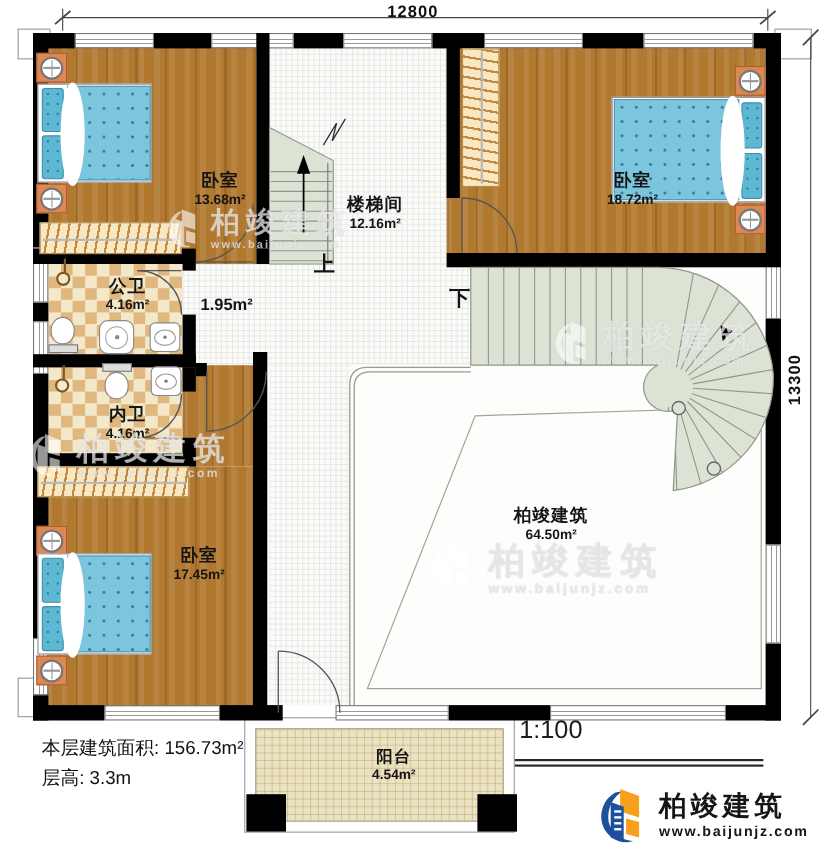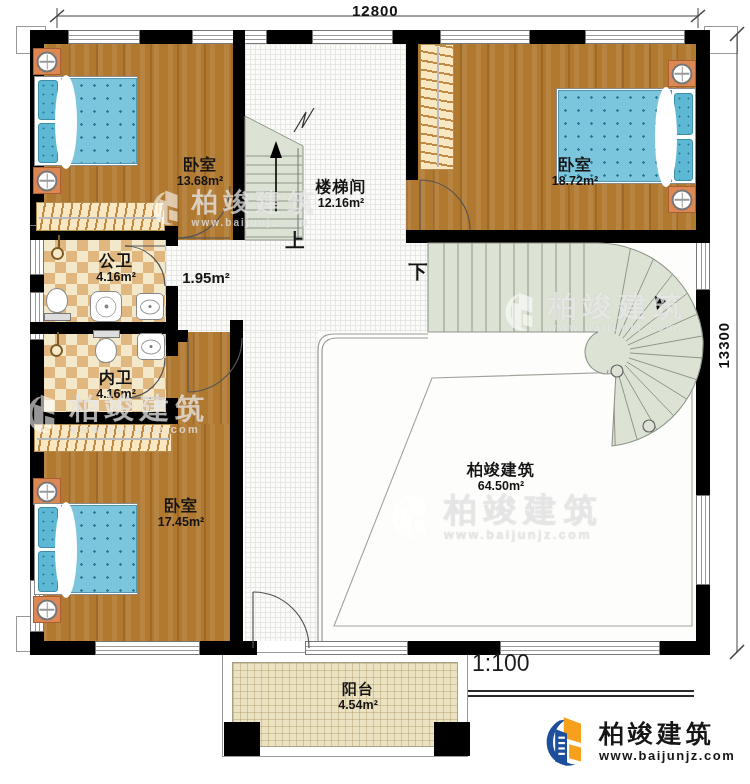--- a/index.html
+++ b/index.html
@@ -405,20 +405,24 @@
   <div class="wm" style="left:24px;top:392px;transform:scale(.88);transform-origin:left top;">
     <svg width="44" height="50">
         <use href="#bjlogo" fill="rgba(255,255,255,.95)"></use>
       </svg>
     <div>
         <div class="nm">柏竣建筑</div>
         <div class="st">www.baijunjz.com</div>
       </div>
   </div>
 
+  <div class="note" style="left:38px;top:666px;">
+    <div>本层建筑面积: 156.73m²</div>
+    <div>层高: 3.3m</div>
+  </div>
 
   <div class="tblock" style="left:472px;top:650px;">
     <span class="t2">1:100</span>
   </div>
   <div class="tline" style="left:468px;top:690px;width:226px;height:2px;"></div>
   <div class="tline" style="left:468px;top:695px;width:226px;height:2px;"></div>
 
   <div class="brand" style="left:542px;top:714px;">
     <svg width="50" height="56" viewBox="0 0 46 52">
       <path d="M16 6 C 5 12 0 27 8 39 C 13 46 22 50 31 47 C 20 46 10 38 10 27 C 10 18 14 10 22 5 Z" fill="#1d4f9c"></path>

